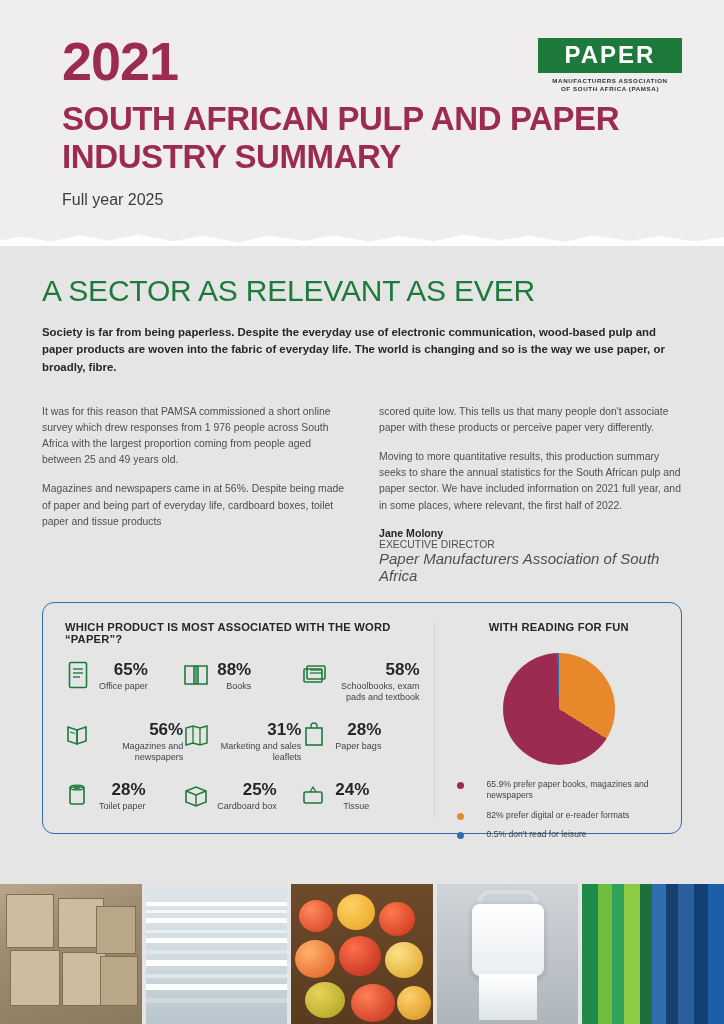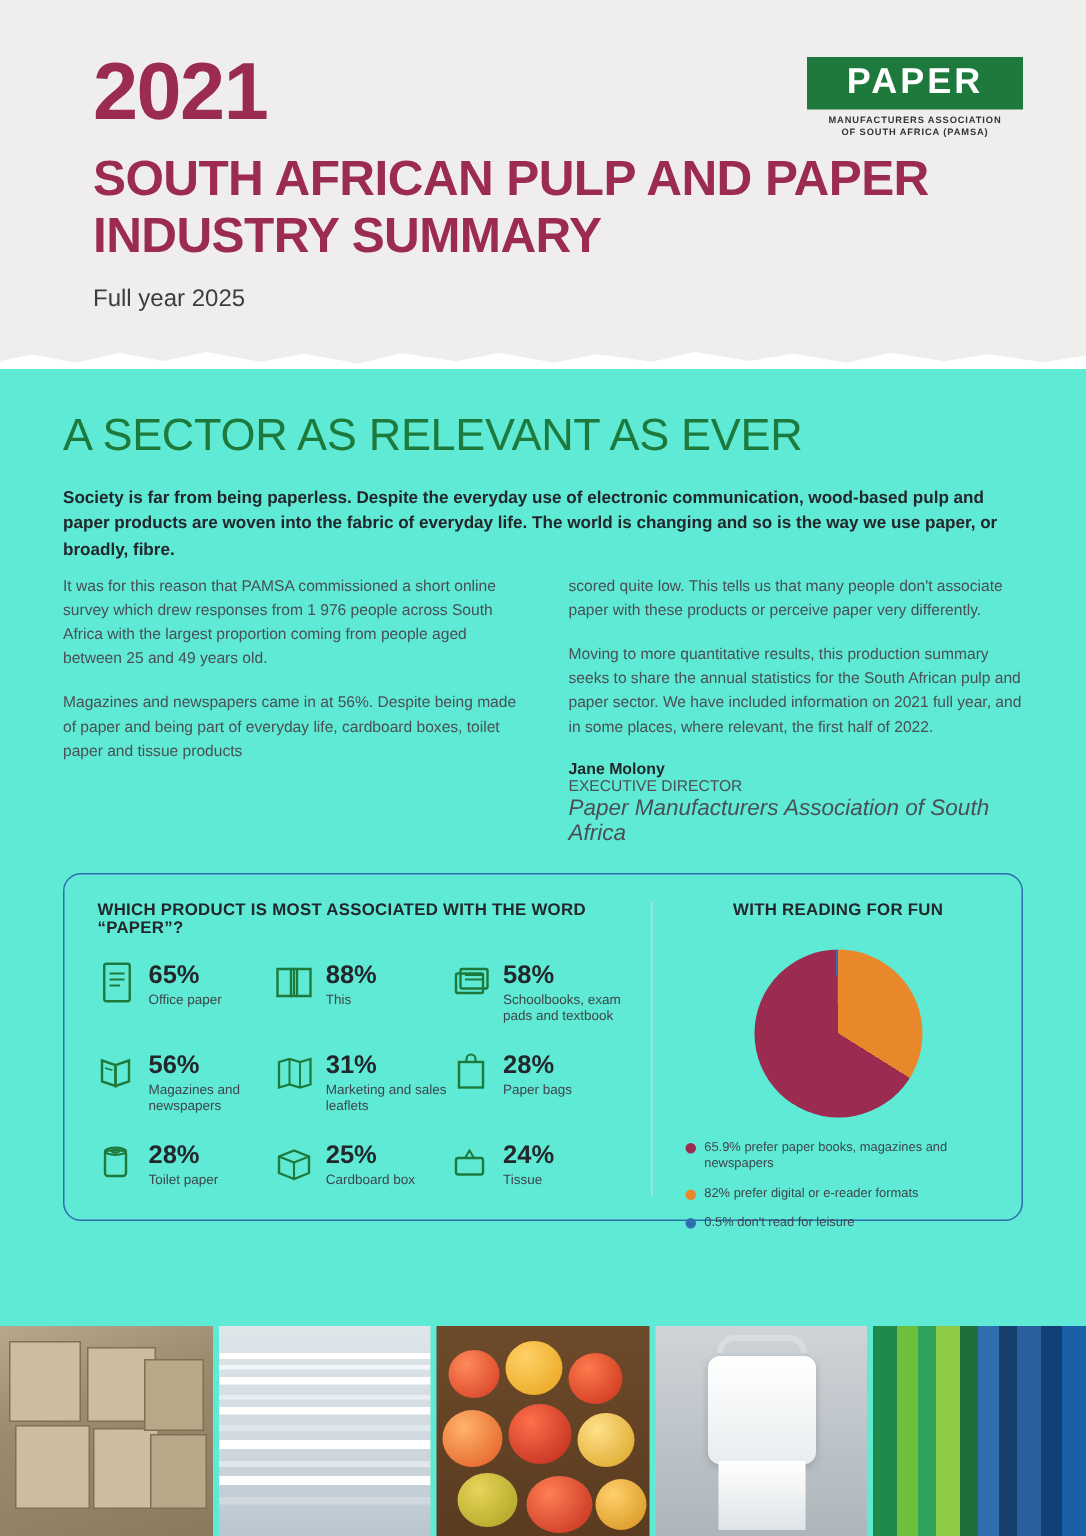--- a/index.html
+++ b/index.html
@@ -2,21 +2,21 @@
 <html><head>
 <meta charset="utf-8">
 <style>
   * { box-sizing: border-box; margin: 0; padding: 0; }
   html, body {
     width: 724px; height: 1024px;
     font-family: "Liberation Sans", sans-serif;
     background: #ffffff;
     overflow: hidden;
   }
-  .page { position: relative; width: 724px; height: 1024px; background:#5eead4; }
+  .page { position: relative; width: 724px; height: 1024px; background:#e5e5e5; }
 
   
   .header {
     position: relative;
     width: 724px;
     height: 246px;
     background: #efeeec;
     overflow: hidden;
   }
   .header::after{
@@ -74,21 +74,21 @@
     color: #1e7a3c;
     letter-spacing: -0.2px;
     margin-top: 22px;
     margin-bottom: 16px;
   }
   .lead {
     font-size: 11.4px;
     line-height: 1.52;
     color: #23272b;
     font-weight: bold;
-    margin-bottom: 8px;
+    margin-bottom: 28px;
   }
   .cols { display:flex; gap: 34px; }
   .col { width: 50%; }
   .col p {
     font-size: 10.4px;
     line-height: 1.55;
     color: #4a5056;
     margin-bottom: 13px;
   }
   .sig-name { font-size: 10.6px; font-weight: bold; color:#23272b; margin-top:2px;}
@@ -108,34 +108,34 @@
   .panel-right { width: 38%; padding-left: 22px; }
   .panel-title {
     font-size: 11.2px;
     font-weight: bold;
     color: #23272b;
     letter-spacing: 0.2px;
     margin-bottom: 16px;
   }
   .panel-title.center { text-align:center; }
   .grid { display:grid; grid-template-columns: repeat(3, 1fr); row-gap: 17px; }
-  .stat { display:flex; gap: 8px; align-items:flex-start;}
+  .stat { display:flex; gap: 8px; align-items:flex-start;text-align:right;}
   .stat .ic { flex: 0 0 26px; height: 30px; display:flex; align-items:flex-start; justify-content:center;}
   .stat .pct { font-size: 17px; font-weight: bold; color:#23272b; line-height:1;}
   .stat .lbl { font-size: 9px; color:#3f464c; line-height:1.28; margin-top:3px;}
 
   
   .pie-wrap { display:flex; flex-direction:column; align-items:center; }
   .pie {
     width: 112px; height:112px; border-radius:50%;
     background: conic-gradient(#e8882a 0deg 122deg, #9c2b52 122deg 358deg, #2f6fb0 358deg 360deg);
     margin-top: 4px;
   }
   .legend { margin-top: 14px; width: 100%; }
-  .legend-row { display:flex; gap:6px; margin-bottom:8px; align-items:flex-start;}
+  .legend-row { display:flex; gap:23px; margin-bottom:8px; align-items:flex-start;}
   .dot { flex:0 0 7px; width:7px; height:7px; border-radius:50%; margin-top:3px;}
   .legend-text { font-size: 8.6px; color:#3f464c; line-height:1.33;}
 
   
   .strip { position:absolute; left:0; bottom:0; width:724px; height:140px; display:flex; }
   .ph { flex:1 1 0; position:relative; overflow:hidden; }
   .ph + .ph { margin-left: 4px; }
 
   
   .p1 { background: linear-gradient(160deg,#b8a78c 0%, #9c8a6d 40%, #8a7a5d 100%); }
@@ -213,21 +213,21 @@
             <svg width="26" height="28" viewBox="0 0 26 28">
                 <path d="M2 5 h9 v18 h-9 z" fill="none" stroke="#1e7a3c" stroke-width="1.6"></path>
                 <path d="M15 5 h9 v18 h-9 z" fill="none" stroke="#1e7a3c" stroke-width="1.6"></path>
                 <line x1="11" y1="5" x2="15" y2="5" stroke="#1e7a3c" stroke-width="1.6"></line>
                 <line x1="11" y1="23" x2="15" y2="23" stroke="#1e7a3c" stroke-width="1.6"></line>
                 <line x1="13" y1="5" x2="13" y2="23" stroke="#1e7a3c" stroke-width="1.4"></line>
               </svg>
           </div>
           <div>
             <div class="pct">88%</div>
-            <div class="lbl">This</div>
+            <div class="lbl">Books</div>
           </div>
         </div>
 
         <div class="stat">
           <div class="ic">
             <svg width="26" height="28" viewBox="0 0 26 28">
                 <rect x="3" y="8" width="18" height="13" rx="1" fill="none" stroke="#1e7a3c" stroke-width="1.6"></rect>
                 <rect x="6" y="5" width="18" height="13" rx="1" fill="none" stroke="#1e7a3c" stroke-width="1.6"></rect>
                 <line x1="9" y1="9" x2="21" y2="9" stroke="#1e7a3c" stroke-width="1.3"></line>
                 <line x1="9" y1="12" x2="21" y2="12" stroke="#1e7a3c" stroke-width="1.3"></line>

